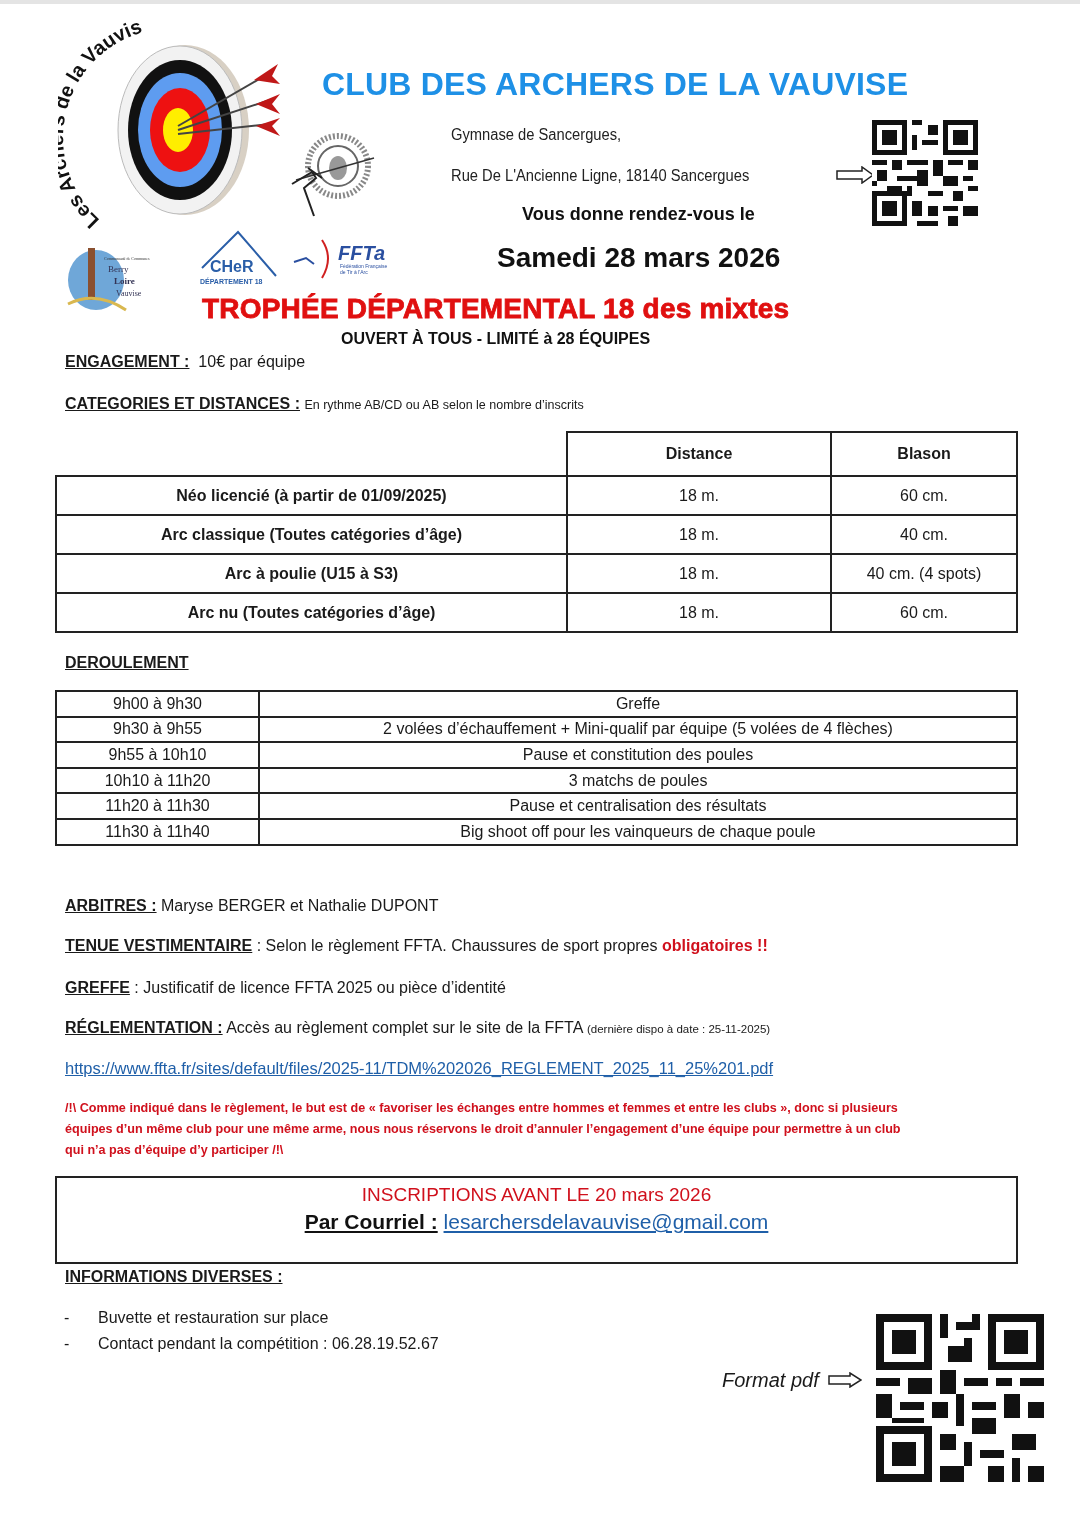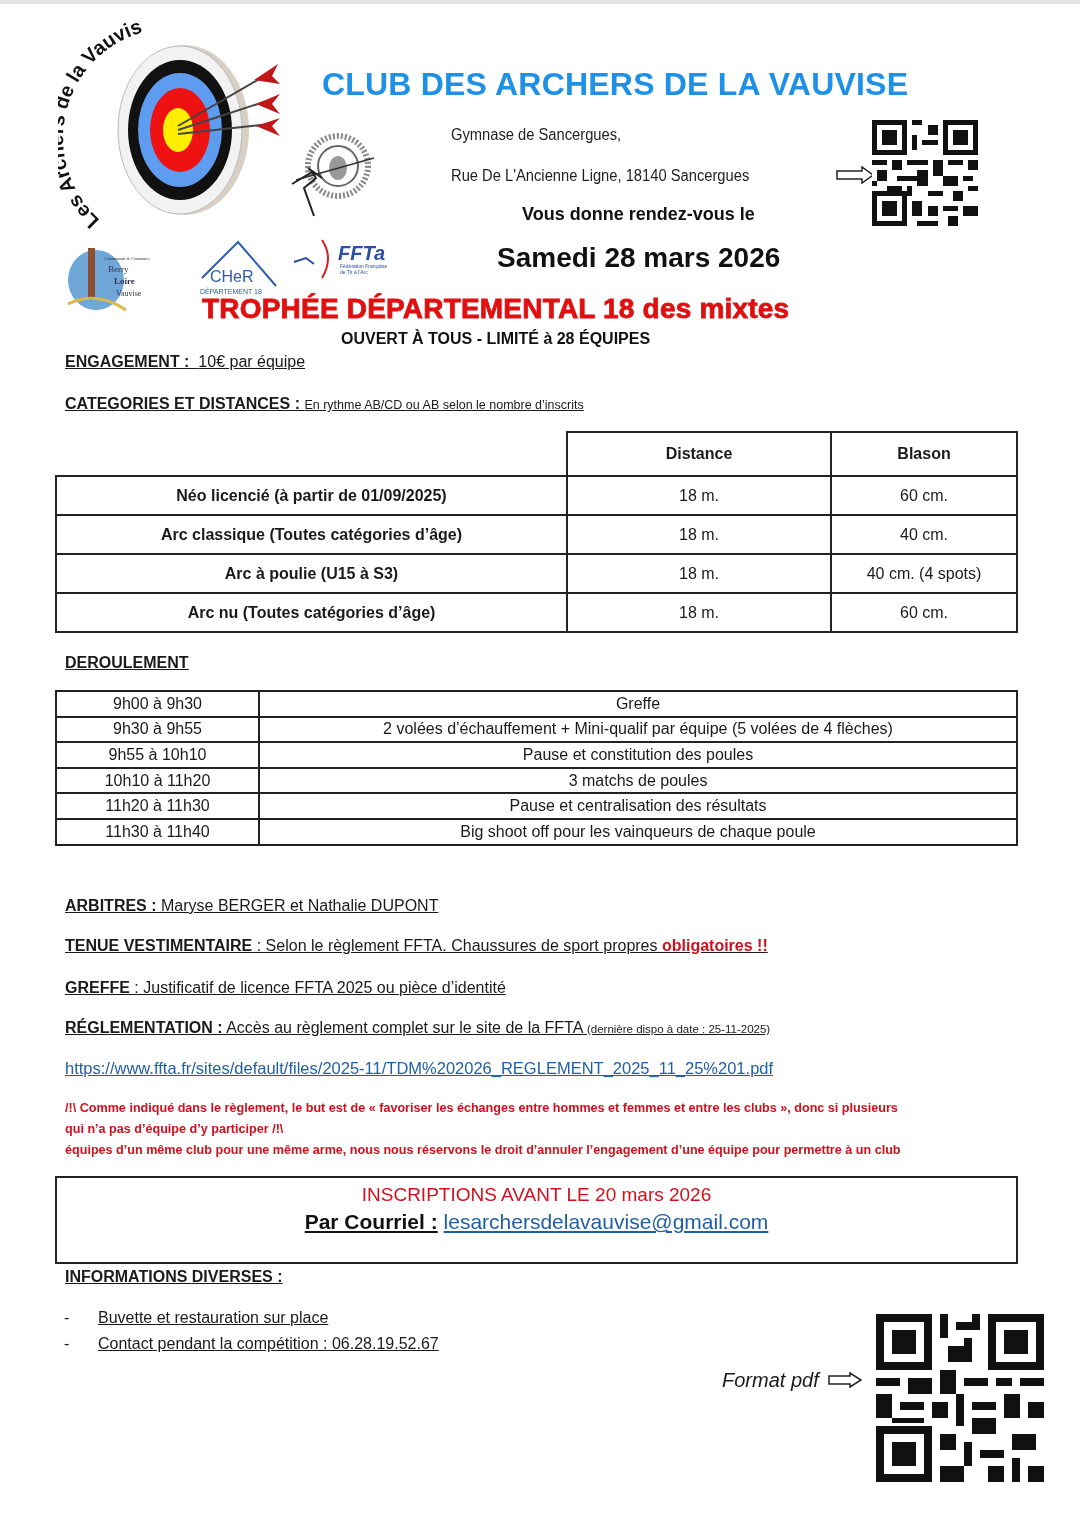--- a/index.html
+++ b/index.html
@@ -9,21 +9,21 @@
   .abs { position: absolute; }
 
   
   .club-title { left: 322px; top: 66px; font-family: "Liberation Sans", sans-serif; font-weight: 700; font-size: 32px; color: #1e90e6; letter-spacing: 0.2px; white-space: nowrap; }
   .addr { font-family: "Liberation Sans", sans-serif; font-size: 16px; color: #222; white-space: nowrap; transform: scaleX(0.92); transform-origin: left center; }
   .rdv { left: 522px; top: 204px; font-family: "Liberation Sans", sans-serif; font-weight: 700; font-size: 18px; color: #111; white-space: nowrap; }
   .date { left: 497px; top: 242px; font-family: "Liberation Sans", sans-serif; font-weight: 700; font-size: 28px; color: #111; white-space: nowrap; }
   .trophy { left: 202px; top: 293px; font-family: "Liberation Sans", sans-serif; font-weight: 900; font-size: 28px; color: #e01010; white-space: nowrap; -webkit-text-stroke: 0.8px #e01010; letter-spacing: 0.2px; }
   .open { left: 341px; top: 330px; font-family: "Liberation Sans", sans-serif; font-weight: 700; font-size: 16px; color: #111; white-space: nowrap; }
 
-  .body-text { font-family: "Liberation Sans", sans-serif; font-size: 16px; white-space: nowrap; transform-origin: left center; text-decoration: underline; }
+  .body-text { font-family: "Liberation Sans", sans-serif; font-size: 16px; white-space: nowrap; transform-origin: left center; }
   .lbl { font-weight: 700; text-decoration: underline; }
   .small { font-size: 12.5px; }
   .red { color: #d0101c; }
   .link { color: #1f5fa8; text-decoration: underline; }
 
   table { border-collapse: collapse; font-family: "Liberation Sans", sans-serif; }
   .cat-table { position: absolute; left: 55px; top: 431px; width: 963px; }
   .cat-table td, .cat-table th { border: 2px solid #222; text-align: center; font-size: 16px; height: 39px; }
   .cat-table th { font-weight: 700; height: 44px; }
   .cat-table td.first { font-weight: 700; }
@@ -151,21 +151,21 @@
   <svg width="102" height="70" viewBox="0 0 102 70">
     <ellipse cx="30" cy="36" rx="28" ry="30" fill="#6fa7d8"></ellipse>
     <rect x="22" y="4" width="7" height="52" fill="#8a5030"></rect>
     <path d="M2 60 Q30 46 60 66" stroke="#d9b850" stroke-width="3" fill="none"></path>
     <text x="38" y="16" font-family="Liberation Serif, serif" font-size="4" fill="#333">Communauté de Communes</text>
     <text x="42" y="28" font-family="Liberation Serif, serif" font-size="9" fill="#335">Berry</text>
     <text x="48" y="40" font-family="Liberation Serif, serif" font-size="9" fill="#335" font-weight="700">Loire</text>
     <text x="50" y="52" font-family="Liberation Serif, serif" font-size="8" fill="#335">Vauvise</text>
   </svg>
 </div>
-<div class="abs" style="left:196px;top:238px;width:84px;height:58px;">
+<div class="abs" style="left:196px;top:228px;width:84px;height:58px;font-weight:bold;">
   <svg width="84" height="58" viewBox="0 0 84 58">
     <path d="M6 40 L42 4 L80 48" fill="none" stroke="#2a5ea8" stroke-width="2"></path>
     <text x="14" y="44" font-family="Liberation Sans, sans-serif" font-size="16" fill="#2a5ea8">CHeR</text>
     <text x="4" y="56" font-family="Liberation Sans, sans-serif" font-size="7" fill="#2a5ea8">DÉPARTEMENT 18</text>
   </svg>
 </div>
 <div class="abs" style="left:292px;top:238px;width:116px;height:42px;">
   <svg width="116" height="42" viewBox="0 0 116 42">
     <path d="M30 2 Q42 20 30 40" fill="none" stroke="#d02020" stroke-width="2"></path>
     <path d="M2 24 L14 20 L22 26" fill="none" stroke="#2a4fa0" stroke-width="2"></path>
@@ -262,22 +262,22 @@
 <div class="abs body-text" style="left:65px;top:979px;text-align:right;">
   <span class="lbl">GREFFE</span><span> : Justificatif de licence FFTA 2025 ou pièce d’identité</span>
 </div>
 <div class="abs body-text" style="left:65px;top:1019px;">
   <span class="lbl">RÉGLEMENTATION :</span><span> Accès au règlement complet sur le site de la FFTA </span><span class="small" style="font-size:11.5px;">(dernière dispo à date : 25-11-2025)</span>
 </div>
 <a class="abs body-text link" style="left:65px;top:1059px;font-size:16.5px;">https://www.ffta.fr/sites/default/files/2025-11/TDM%202026_REGLEMENT_2025_11_25%201.pdf</a>
 
 <div class="abs red" style="left:65px;top:1098px;font-family:'Liberation Sans',sans-serif;font-weight:700;font-size:12.6px;line-height:21px;width:960px;">
   <div style="white-space:nowrap;">/!\ Comme indiqué dans le règlement, le but est de « favoriser les échanges entre hommes et femmes et entre les clubs », donc si plusieurs</div>
+  <div style="white-space:nowrap;">équipes d’un même club pour une même arme, nous nous réservons le droit d’annuler l’engagement d’une équipe pour permettre à un club</div>
   <div style="white-space:nowrap;">qui n’a pas d’équipe d’y participer /!\</div>
-  <div style="white-space:nowrap;">équipes d’un même club pour une même arme, nous nous réservons le droit d’annuler l’engagement d’une équipe pour permettre à un club</div>
 </div>
 
 <div class="insc-box">
   <div class="insc-title">INSCRIPTIONS AVANT LE 20 mars 2026</div>
   <div class="insc-mail">
     <span class="lbl2">Par Courriel :</span>
     <a class="link">lesarchersdelavauvise@gmail.com</a>
   </div>
 </div>
 

